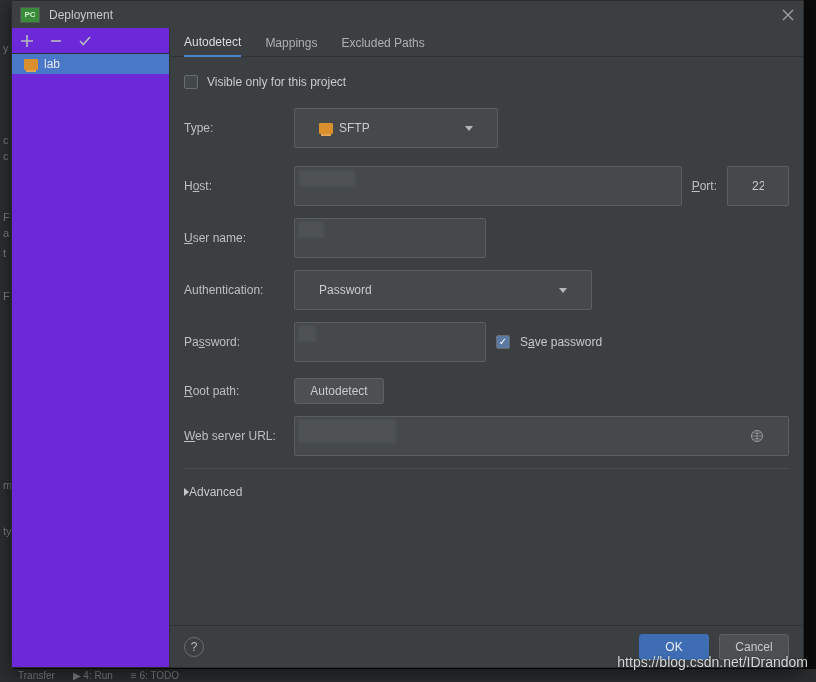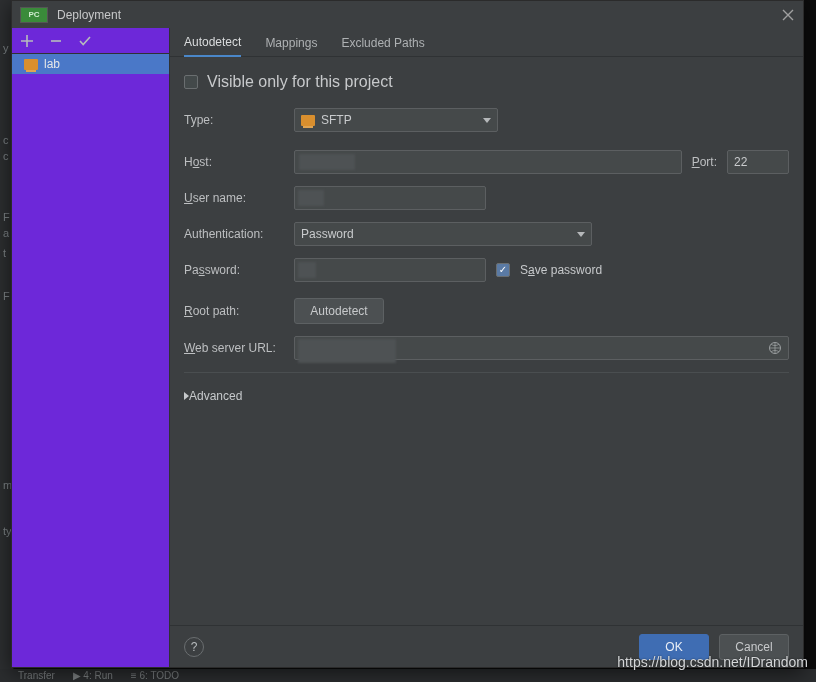--- a/index.html
+++ b/index.html
@@ -4,21 +4,21 @@
 <style>
   *{box-sizing:border-box;margin:0;padding:0;font-family:"Segoe UI",Arial,sans-serif;}
   html,body{width:816px;height:682px;overflow:hidden;}
   body{background:#0c0c0c;}
 
   .bg-strip{position:absolute;left:0;top:0;width:14px;height:682px;background:#2d2f31;border-right:1px solid #1a1a1a;}
   .bg-text{position:absolute;left:3px;color:#7f8588;font-size:11px;}
 
   .dialog{position:absolute;left:11px;top:0;width:793px;height:668px;background:#3c3f41;border:1px solid #2b2b2b;display:flex;flex-direction:column;box-shadow:0 4px 20px rgba(0,0,0,.6);}
   .titlebar{height:27px;display:flex;align-items:center;padding:0 8px;color:#c7c8c9;font-size:12px;}
-  .titlebar .app-icon{width:28px;height:16px;background:#3a8b3a;border:1px solid #555;margin-right:9px;display:flex;align-items:center;justify-content:center;font-size:8px;font-weight:bold;color:#cfeccf;}
+  .titlebar .app-icon{width:20px;height:16px;background:#3a8b3a;border:1px solid #555;margin-right:9px;display:flex;align-items:center;justify-content:center;font-size:8px;font-weight:bold;color:#cfeccf;}
   .titlebar .spacer{flex:1;}
   .close-x{width:14px;height:14px;color:#a0a0a0;cursor:pointer;}
 
   .body{flex:1;display:flex;min-height:0;}
   .sidebar{width:158px;background:#6d28d9;border-right:1px solid #2f3234;display:flex;flex-direction:column;}
   .tool-row{height:26px;display:flex;align-items:center;gap:13px;padding-left:7px;border-bottom:1px solid #2f3234;}
   .tool{width:16px;height:16px;color:#b7bbbd;cursor:pointer;display:flex;align-items:center;justify-content:center;}
   .tree{flex:1;}
   .tree-item{height:20px;display:flex;align-items:center;padding-left:12px;gap:6px;font-size:12px;color:#e4e6e8;cursor:pointer;}
   .tree-item.sel{background:#4a78c8;}
@@ -33,21 +33,21 @@
   .form{flex:1;padding:13px 14px 0 14px;overflow:auto;}
   .row{display:flex;align-items:center;margin-bottom:12px;min-height:24px;}
   .row .lbl{width:110px;color:#bdbfc1;font-size:12px;}
   .u{text-decoration:underline;}
   .row .ctrl{flex:1;display:flex;align-items:center;gap:10px;}
 
   .chk{width:14px;height:14px;border:1px solid #6a6e70;background:#43494a;border-radius:2px;display:inline-flex;align-items:center;justify-content:center;}
   .chk.checked{background:#5a7aa4;}
   .chk.checked:after{content:"✓";font-size:10px;color:#fff;line-height:1;}
 
-  .combo,.input{height:24px;background:#45494a;border:1px solid #5c5f61;border-radius:2px;color:#c9cbcd;font-size:12px;padding:0 6px;display:flex;align-items:center;}
+  .combo,.input{height:40px;background:#45494a;border:1px solid #5c5f61;border-radius:2px;color:#c9cbcd;font-size:12px;padding:0 24px;display:flex;align-items:center;}
   .combo{justify-content:space-between;cursor:pointer;}
   .tri{width:0;height:0;border-left:4px solid transparent;border-right:4px solid transparent;border-top:5px solid #b5b8ba;}
   .input{outline:none;}
   .input.blur-box{position:relative;}
   .blur-patch{position:absolute;background:#4e5254;border-radius:1px;filter:blur(1px);}
 
   .btn{height:26px;padding:0 14px;background:#4c5052;border:1px solid #5d6163;border-radius:3px;color:#c7c9cb;font-size:12px;display:inline-flex;align-items:center;justify-content:center;cursor:pointer;}
   .btn.primary{background:#3f6db3;border-color:#3f6db3;color:#e9eef6;}
 
   .sep{height:1px;background:#4a4e50;margin:6px 0 12px 0;}
@@ -129,21 +129,21 @@
       <div class="tabs">
         <div class="tab active">Autodetect</div>
         <div class="tab">Mappings</div>
         <div class="tab">Excluded Paths</div>
       </div>
 
       <div class="form">
 
         <div class="row" style="margin-bottom:14px;">
           <span class="chk"></span>
-          <span style="margin-left:9px;color:#c7c9cb;font-size:16px;">Visible only for this project</span>
+          <span style="margin-left:9px;color:#c7c9cb;font-size:12px;">Visible only for this project</span>
         </div>
 
         <div class="row">
           <div class="lbl">Type:</div>
           <div class="ctrl">
             <div class="combo" style="width:204px;">
               <span style="display:flex;align-items:center;gap:6px;">
                   <span class="srv-icon"></span>
                   <span>SFTP</span>
                 </span>

